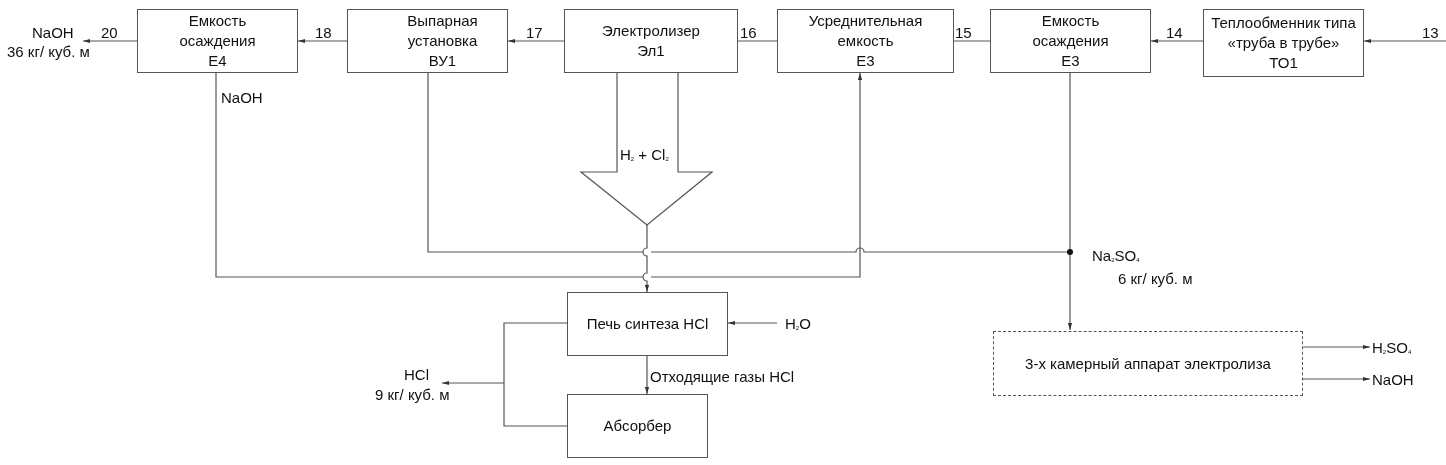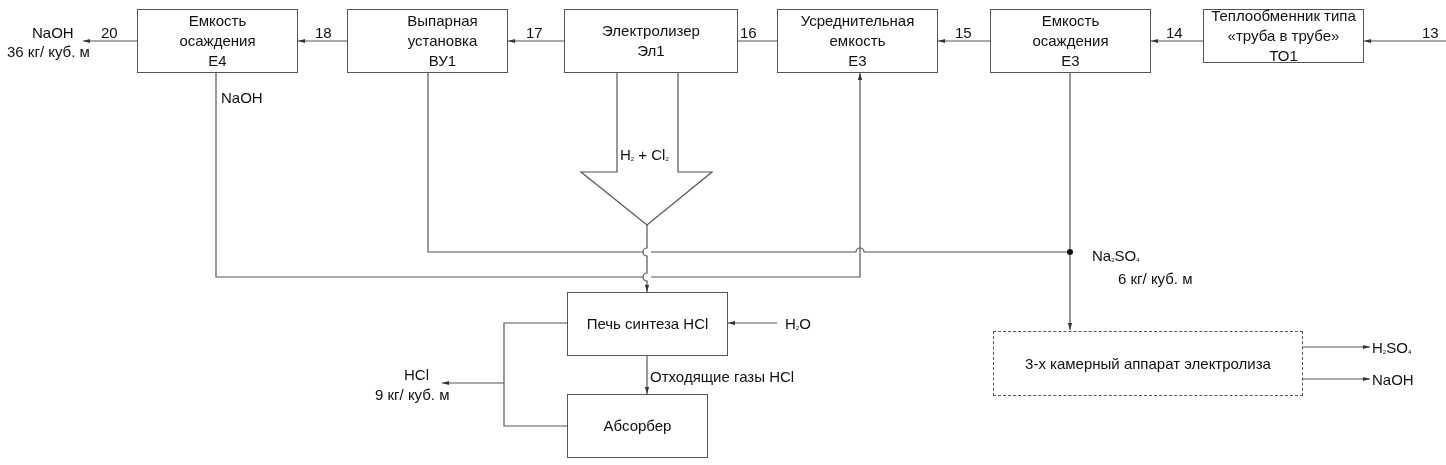--- a/index.html
+++ b/index.html
@@ -63,31 +63,31 @@
 </div>
 <div class="box" style="left:347px;top:9px;width:161px;height:64px;padding-left:30px;">
   <div>Выпарная</div>
   <div>установка</div>
   <div>ВУ1</div>
 </div>
 <div class="box" style="left:564px;top:9px;width:174px;height:64px;">
   <div>Электролизер</div>
   <div>Эл1</div>
 </div>
-<div class="box" style="left:777px;top:9px;width:161px;height:64px;">
+<div class="box" style="left:777px;top:9px;width:177px;height:64px;">
   <div>Усреднительная</div>
   <div>емкость</div>
   <div>Е3</div>
 </div>
 <div class="box" style="left:990px;top:9px;width:161px;height:64px;">
   <div>Емкость</div>
   <div>осаждения</div>
   <div>Е3</div>
 </div>
-<div class="box" style="left:1203px;top:9px;width:161px;height:54px;text-align:right;">
+<div class="box" style="left:1203px;top:9px;width:161px;height:68px;text-align:right;">
   <div>Теплообменник типа</div>
   <div>«труба в трубе»</div>
   <div>ТО1</div>
 </div>
 
 <div class="box" style="left:567px;top:292px;width:161px;height:64px;">
   <div>Печь синтеза HCl</div>
 </div>
 <div class="box" style="left:567px;top:394px;width:141px;height:64px;">
   <div>Абсорбер</div>

